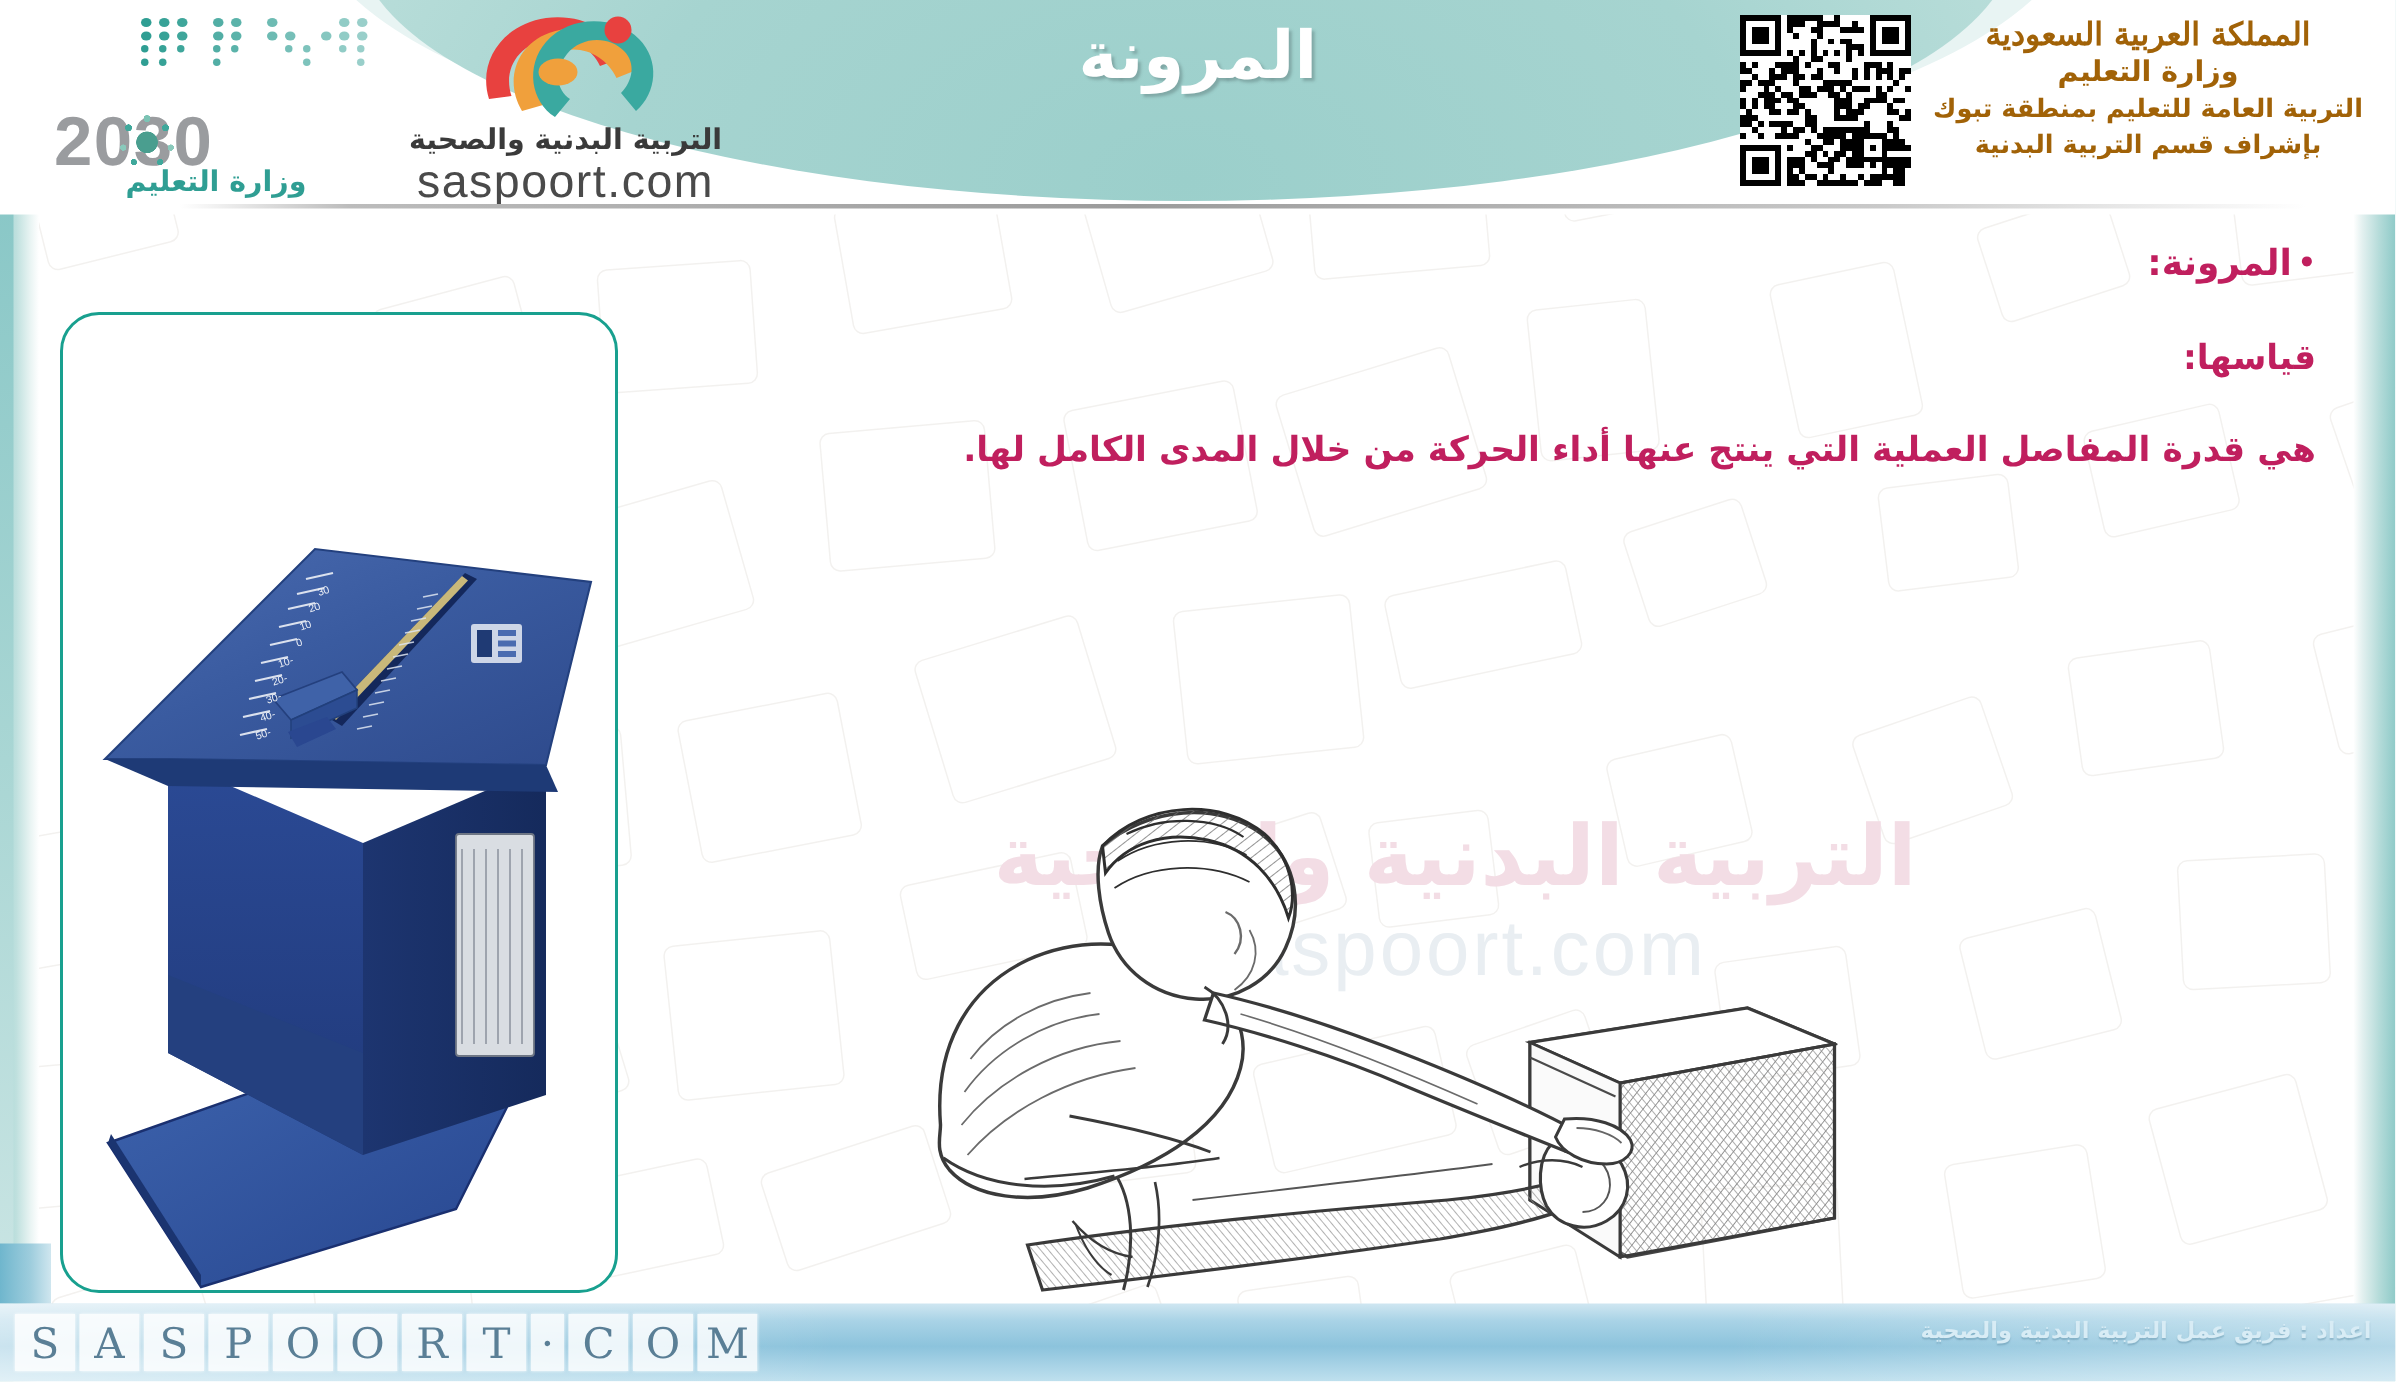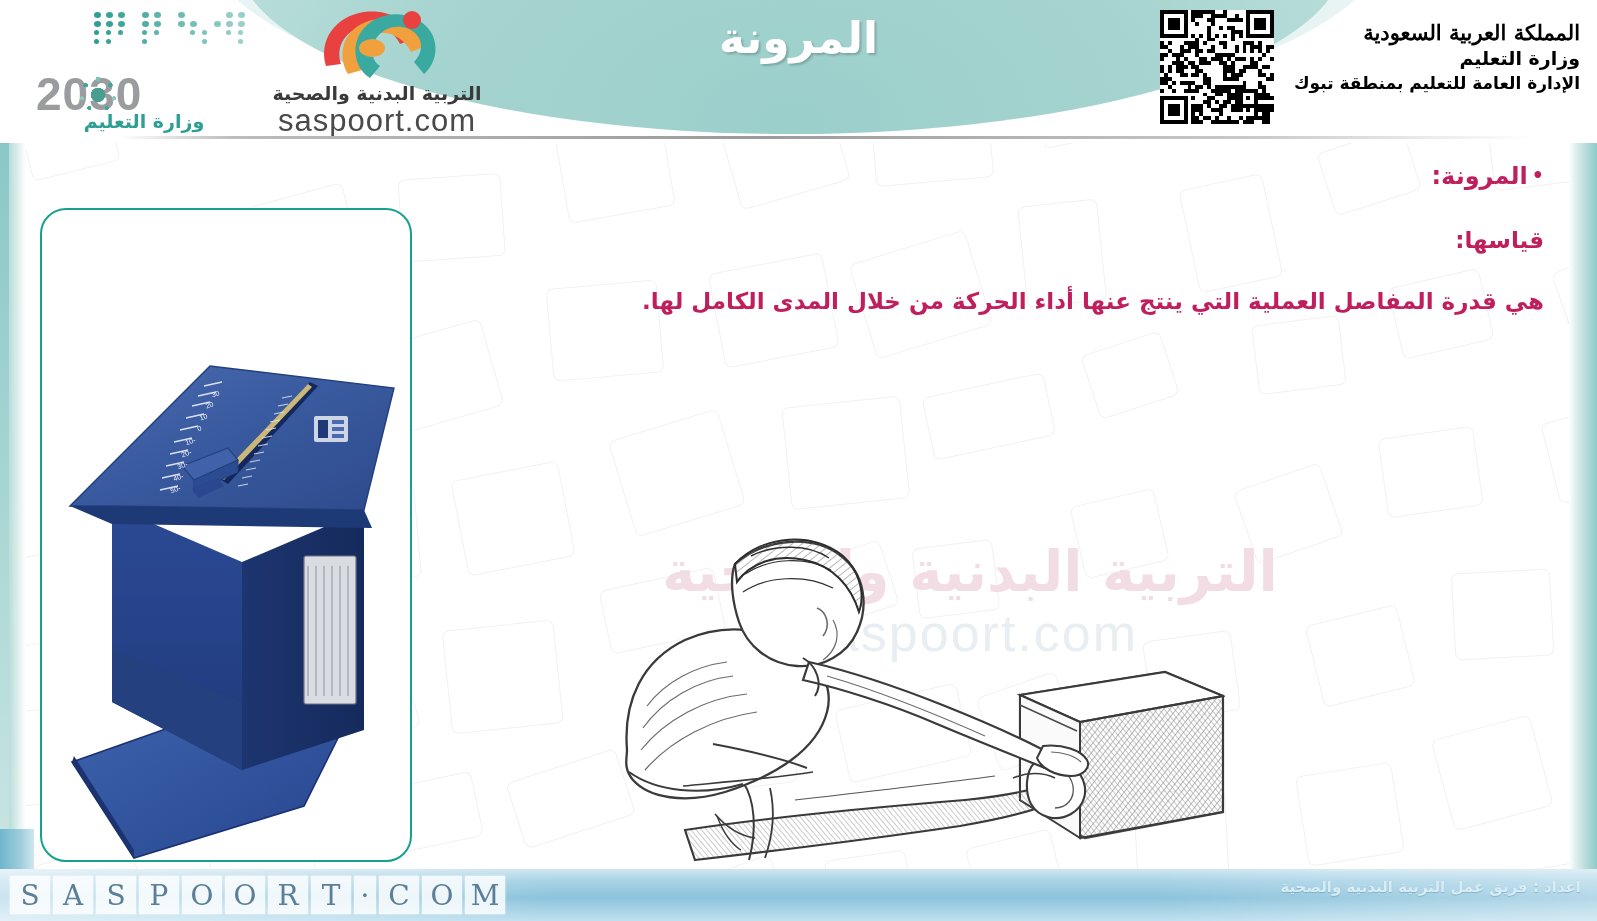--- a/index.html
+++ b/index.html
@@ -141,22 +141,22 @@
     font-family:"Liberation Sans",sans-serif;
   }
 
   
   .qr-box{
     position:absolute;left:1160px;top:10px;width:114px;height:120px;z-index:3;
     background:#ffffff;
   }
   .qr-box svg{display:block;}
   .ministry-text{
-    position:absolute;left:1284px;top:20px;width:296px;z-index:3;
-    text-align:right;color:#000000;
+    position:absolute;left:1284px;top:10px;width:296px;z-index:3;
+    text-align:center;color:#a16207;
   }
   .ministry-text .l1{
     font-size:21px;font-weight:bold;line-height:26px;
     font-family:"DejaVu Serif",serif;
     letter-spacing:-1px;
   }
   .ministry-text .l2{font-size:19px;font-weight:bold;line-height:25px;letter-spacing:1px;}
   .ministry-text .l3{font-size:17px;font-weight:bold;line-height:24px;}
   .ministry-text .l4{font-size:17px;font-weight:bold;line-height:24px;}
 
@@ -994,21 +994,22 @@
             <rect x="23" y="28" width="1" height="1"></rect>
             <rect x="26" y="28" width="1" height="1"></rect>
             <rect x="27" y="28" width="1" height="1"></rect>
           </g>
       </svg>
     </div>
 
     <div class="ministry-text">
       <div class="l1">المملكة العربية السعودية</div>
       <div class="l2">وزارة التعليم</div>
-      <div class="l3">الإدارة العامة للتعليم بمنطقة تبوك</div>
+      <div class="l3">التربية العامة للتعليم بمنطقة تبوك</div>
+      <div class="l4">بإشراف قسم التربية البدنية</div>
     </div>
 
     <div class="header-rule"></div>
   </div>
 
   <div class="edge-left"></div>
   <div class="edge-right"></div>
 
   <div class="footer-notch"></div>
   <div class="footer">

